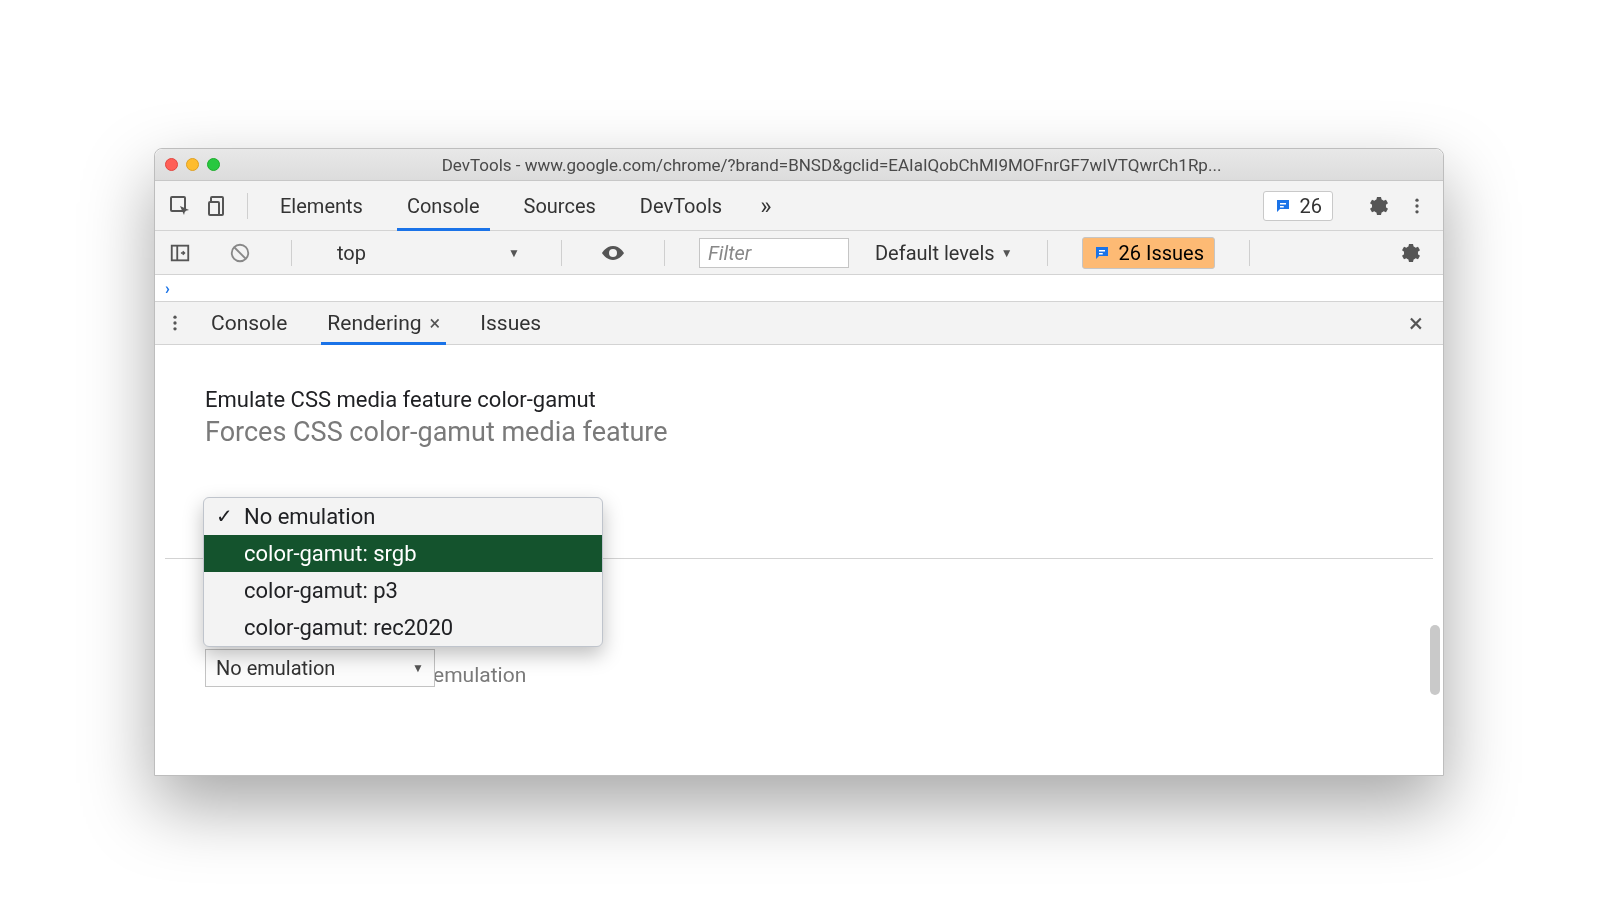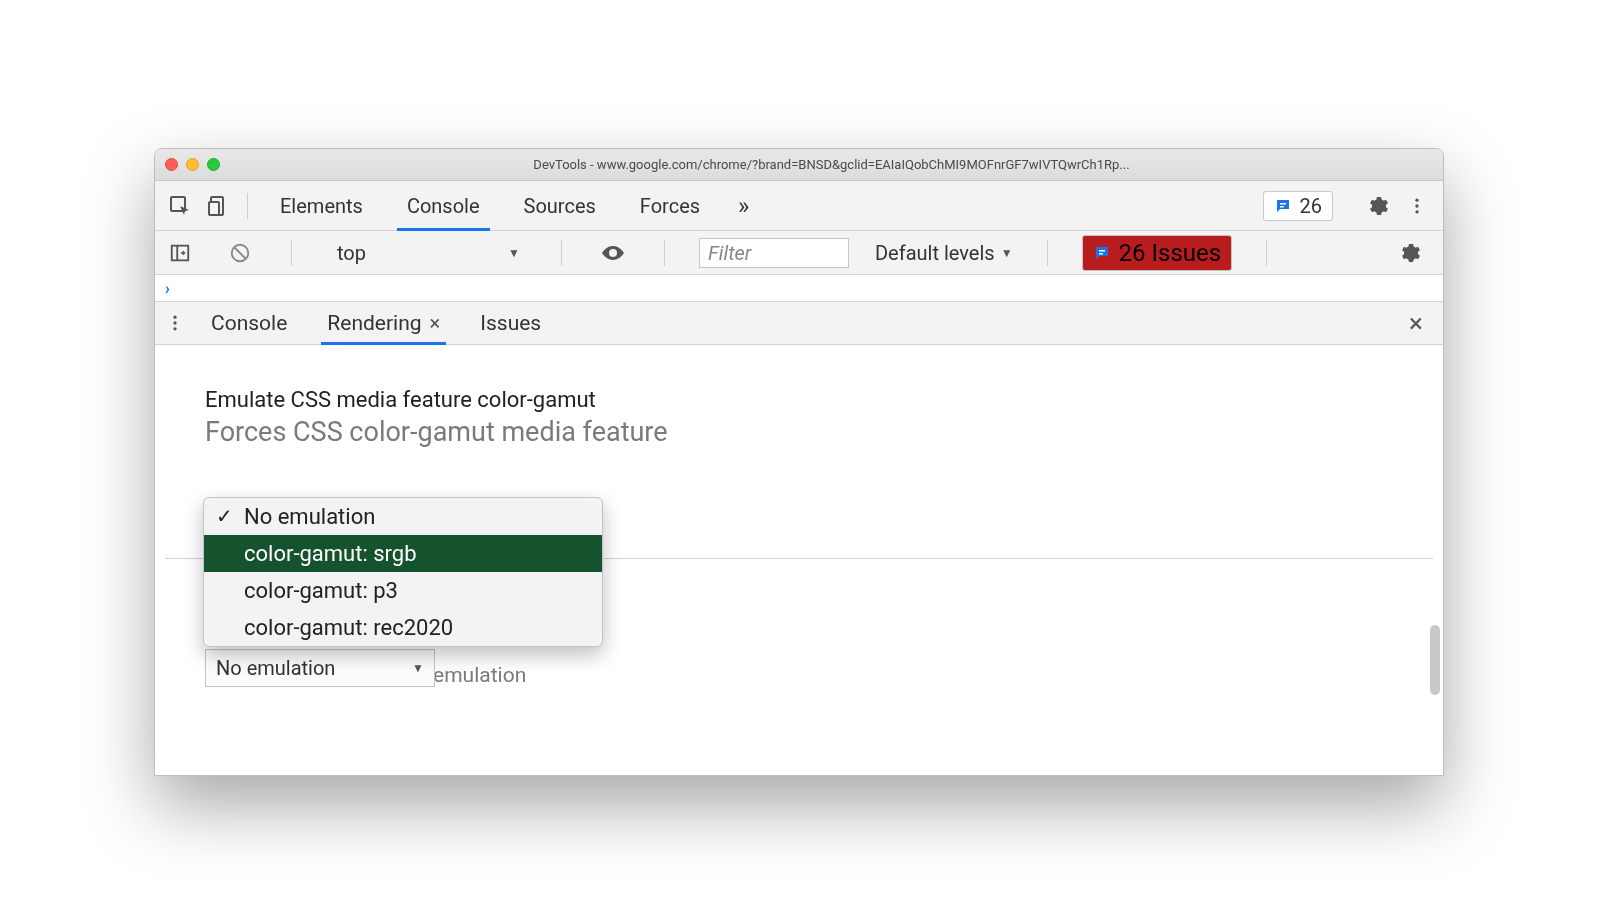--- a/index.html
+++ b/index.html
@@ -32,21 +32,21 @@
     border-radius: 8px 8px 0 0;
   }
   .traffic { display: flex; gap: 8px; margin-right: 10px; }
   .dot { width: 13px; height: 13px; border-radius: 50%; }
   .dot.red { background:#ff5f57; border:1px solid #e24640;}
   .dot.yellow { background:#febc2e; border:1px solid #dfa022;}
   .dot.green { background:#28c840; border:1px solid #1dad2b;}
   .title-text {
     flex:1;
     text-align:center;
-    font-size: 13px;
+    font-size: 17px;
     color:#4a4a4a;
     white-space: nowrap;
     overflow: hidden;
     text-overflow: ellipsis;
   }
 
   
   .maintabs {
     display:flex;
     align-items:center;
@@ -117,24 +117,24 @@
     font-size:20px;
     color:#888;
     padding:2px 8px;
     width:150px;
     font-style:italic;
   }
   .levels { font-size:20px; color:#333; display:flex;align-items:center;gap:6px;}
   .levels .caret{font-size:12px;color:#555;}
   .issuebtn {
     border:1px solid #c5c5c5;
-    background:#b91c1c;
+    background:#fdba74;
     border-radius:3px;
     padding:3px 10px;
-    font-size:24px;
+    font-size:20px;
     display:flex;align-items:center;gap:8px;
   }
 
   
   .promptline { height:26px; display:flex;align-items:center;padding-left:10px;}
   .caretblue { color:#1a73e8; font-weight:bold; font-size:16px;}
 
   
   .drawertabs {
     height:44px;
@@ -256,21 +256,21 @@
     <div class="tablink">
         <span>Elements</span>
       </div>
     <div class="tablink active">
         <span>Console</span>
       </div>
     <div class="tablink">
         <span>Sources</span>
       </div>
     <div class="tablink">
-        <span>Forces</span>
+        <span>DevTools</span>
       </div>
     <div class="tablink" style="padding:0 14px;font-size:24px;">
         <span>»</span>
       </div>
 
     <div class="spacer"></div>
 
     <div class="issuecount">
       <span class="msgicon">
         <svg width="18" height="18" viewBox="0 0 24 24" fill="#1a73e8">

